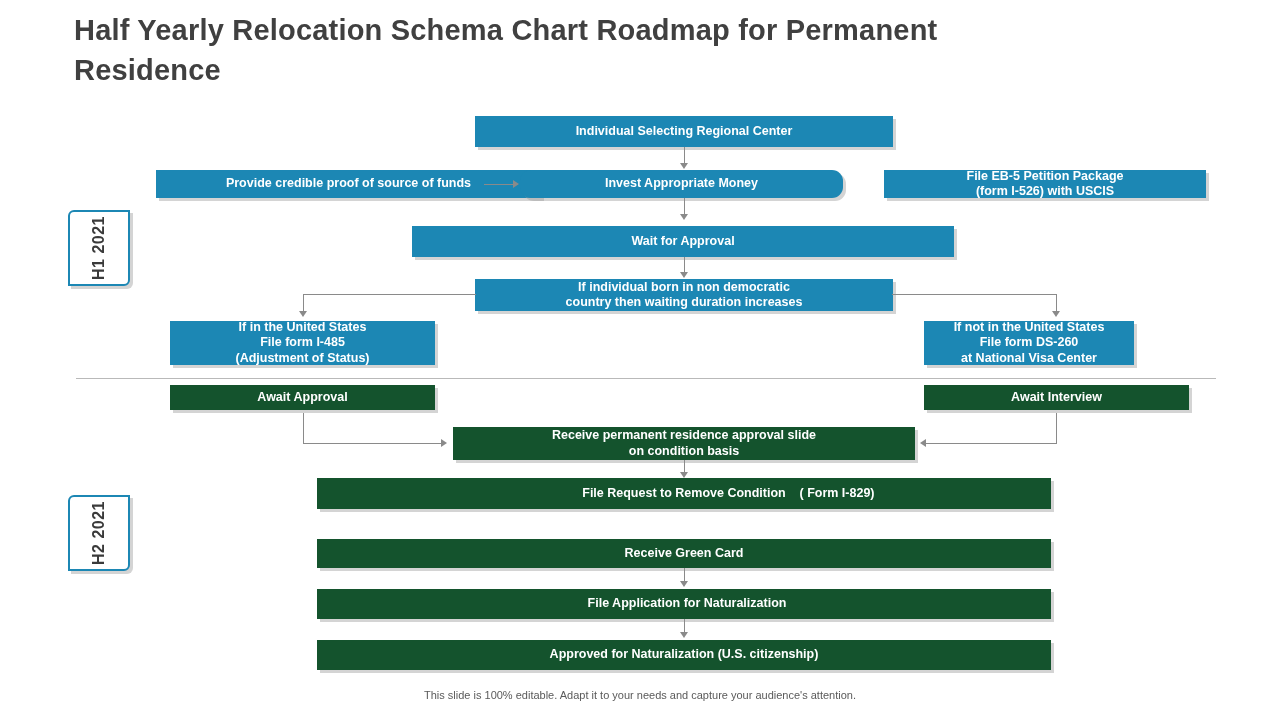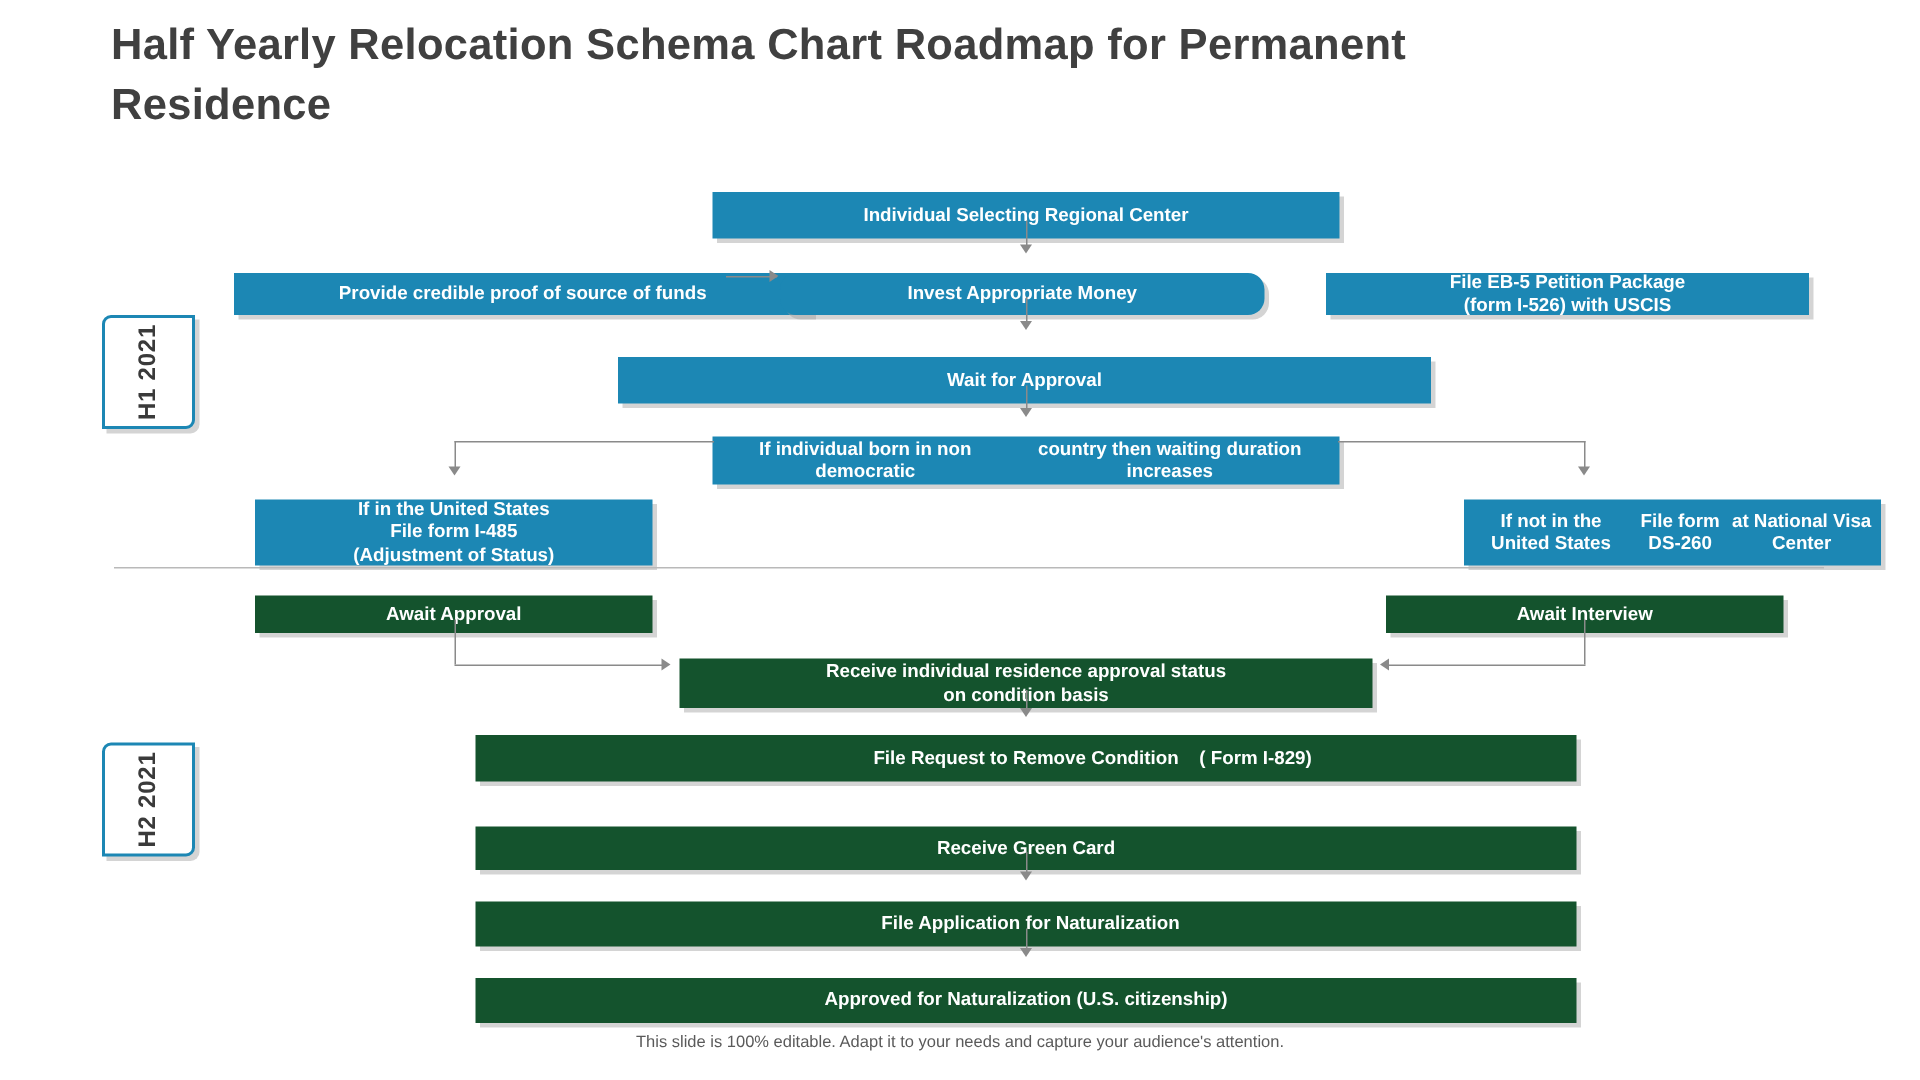--- a/index.html
+++ b/index.html
@@ -33,21 +33,21 @@
     justify-content: center;
     color: #ffffff;
     font-weight: bold;
     font-size: 12.5px;
     text-align: center;
     line-height: 1.22;
     padding: 2px 6px;
   }
   .blue { background: #1c87b4; }
   .teal { background: #14532d; }
-  .shadow { box-shadow: 3px 3px 0 rgba(160,160,160,0.45); margin-top: 12px; }
+  .shadow { box-shadow: 3px 3px 0 rgba(160,160,160,0.45); }
   .arrow-v, .arrow-h {
     position: absolute;
     background: #8a8a8a;
   }
   .arrow-v { width: 1px; }
   .arrow-h { height: 1px; }
   .arrowhead-down {
     position: absolute;
     width: 0; height: 0;
     border-left: 4px solid transparent;
@@ -151,40 +151,40 @@
 <div class="arrow-v" style="left:684px; top:198px; height:17px;"></div>
 <div class="arrowhead-down" style="left:680px; top:214px;"></div>
 
 <div class="box blue shadow" style="left:412px; top:226px; width:542px; height:31px;">
   <span>Wait for Approval</span>
 </div>
 
 <div class="arrow-v" style="left:684px; top:257px; height:17px;"></div>
 <div class="arrowhead-down" style="left:680px; top:272px;"></div>
 
-<div class="box blue shadow" style="left:475px; top:279px; width:418px; height:32px; ">
+<div class="box blue shadow" style="left:475px; top:279px; width:418px; height:32px; flex-direction:column;">
   <span>If individual born in non democratic</span>
   <span>country then waiting duration increases</span>
 </div>
 
 <div class="arrow-h" style="left:303px; top:294px; width:173px;"></div>
 <div class="arrow-v" style="left:303px; top:294px; height:19px;"></div>
 <div class="arrowhead-down" style="left:299px; top:311px;"></div>
 
 <div class="arrow-h" style="left:892px; top:294px; width:165px;"></div>
 <div class="arrow-v" style="left:1056px; top:294px; height:19px;"></div>
 <div class="arrowhead-down" style="left:1052px; top:311px;"></div>
 
 <div class="box blue shadow" style="left:170px; top:321px; width:265px; height:44px; flex-direction:column;">
   <span>If in the United States</span>
   <span>File form I-485</span>
   <span>(Adjustment of Status)</span>
 </div>
 
-<div class="box blue shadow" style="left:976px; top:321px; width:278px; height:44px; flex-direction:row;">
+<div class="box blue shadow" style="left:924px; top:321px; width:210px; height:44px; flex-direction:column;">
   <span>If not in the United States</span>
   <span>File form DS-260</span>
   <span>at National Visa Center</span>
 </div>
 
 <div class="hline" style="left:76px; top:378px; width:1140px;"></div>
 
 <div class="box teal shadow" style="left:170px; top:385px; width:265px; height:25px;">
   <span>Await Approval</span>
 </div>
@@ -195,21 +195,21 @@
 
 <div class="arrow-v" style="left:303px; top:413px; height:30px;"></div>
 <div class="arrow-h" style="left:303px; top:443px; width:142px;"></div>
 <div class="arrowhead-right" style="left:441px; top:439px;"></div>
 
 <div class="arrow-v" style="left:1056px; top:413px; height:30px;"></div>
 <div class="arrow-h" style="left:924px; top:443px; width:133px;"></div>
 <div class="arrowhead-left" style="left:920px; top:439px;"></div>
 
 <div class="box teal shadow" style="left:453px; top:427px; width:462px; height:33px; flex-direction:column;">
-  <span>Receive individual residence approval status</span>
+  <span>Receive permanent residence approval slide</span>
   <span>on condition basis</span>
 </div>
 
 <div class="arrow-v" style="left:684px; top:460px; height:14px;"></div>
 <div class="arrowhead-down" style="left:680px; top:472px;"></div>
 
 <div class="box teal shadow" style="left:317px; top:478px; width:734px; height:31px;">
   <div class="split-label">
     <span class="left">File Request to Remove Condition</span>
     <span class="right">( Form I-829)</span>

